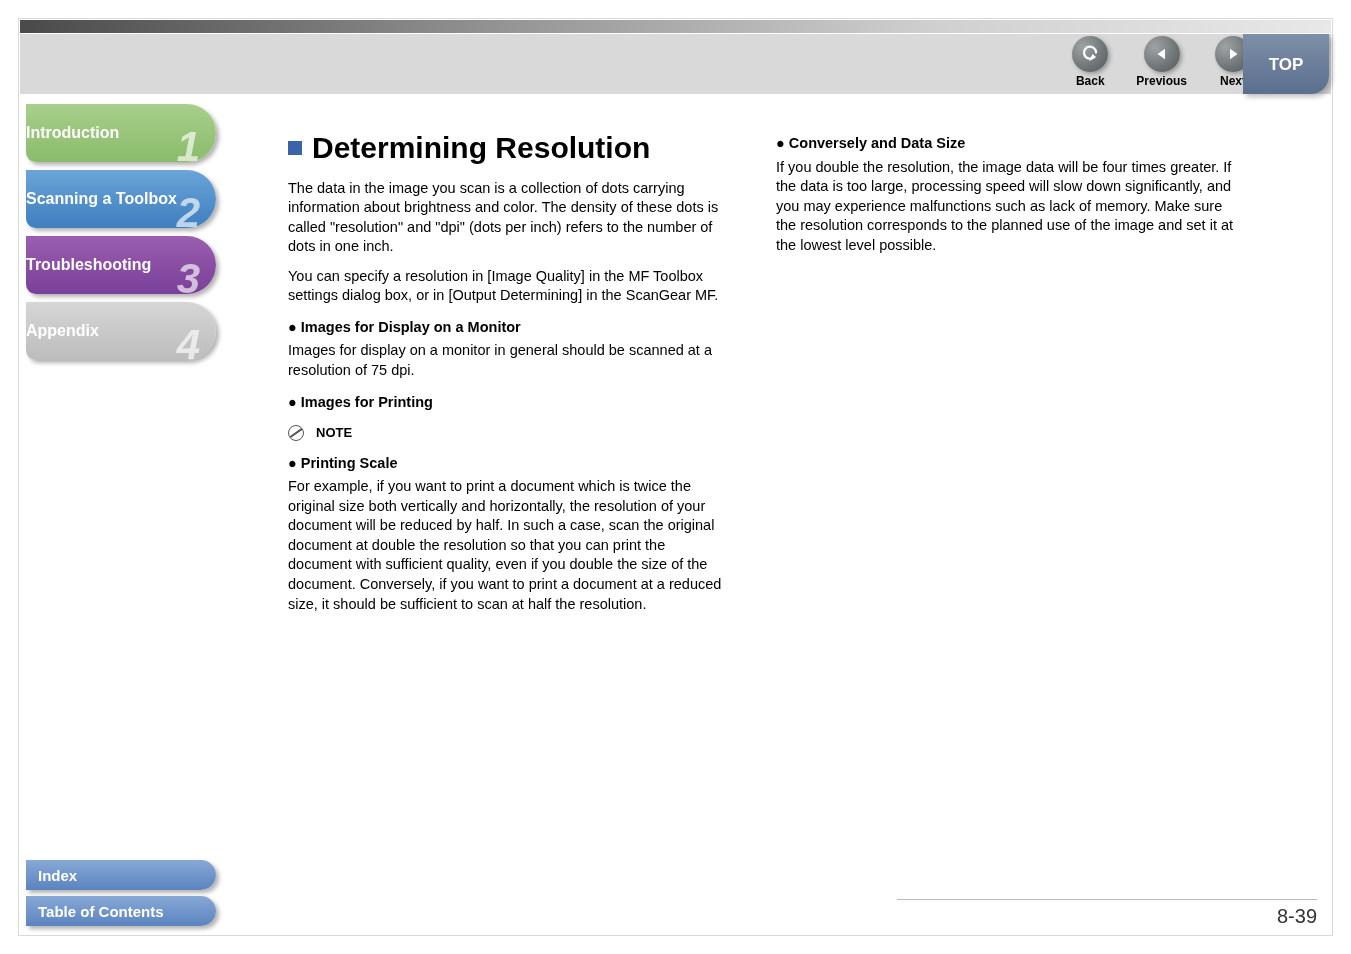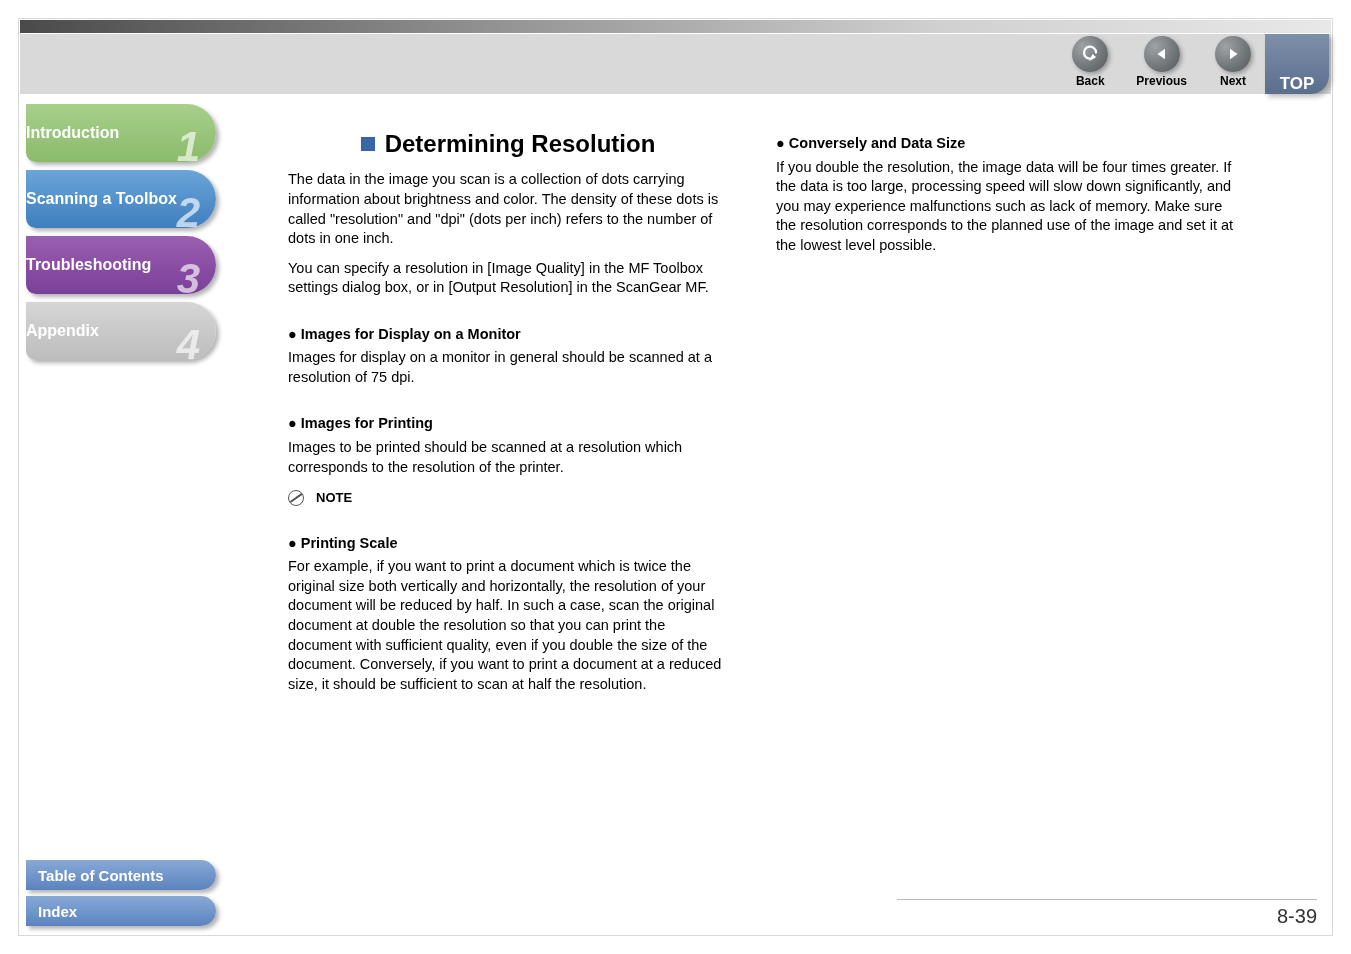--- a/index.html
+++ b/index.html
@@ -53,27 +53,27 @@
     display: flex;
     align-items: center;
     justify-content: center;
     box-shadow: 2px 2px 4px rgba(0,0,0,0.3);
   }
   .nav-circle svg { width: 18px; height: 18px; }
   .nav-label { font-size: 12px; font-weight: bold; color: #000; }
   .top-link {
     position: absolute;
     right: 22px; top: 34px;
-    width: 64px; height: 60px;
+    width: 86px; height: 60px;
     background: linear-gradient(180deg, #7e8fa8 0%, #5a6e8e 100%);
     color: #fff;
     font-weight: bold;
     font-size: 17px;
     display: flex;
-    align-items: flex-end;
+    align-items: center;
     justify-content: center;
     padding-top: 1px;
     border-bottom-right-radius: 18px;
     box-shadow: 3px 3px 5px rgba(0,0,0,0.25);
     cursor: pointer;
   }
   .sidebar {
     position: absolute;
     left: 26px; top: 104px;
     width: 190px;
@@ -131,36 +131,35 @@
   .idx { background: linear-gradient(180deg, #87a9d6 0%, #5b83bf 100%); }
   .content {
     position: absolute;
     left: 288px; top: 128px;
     right: 32px;
     display: flex;
     gap: 48px;
   }
   .col { flex: 1; font-size: 14.5px; color: #000; line-height: 1.35; }
   .section-title {
-    font-size: 24px;
+    font-size: 30px;
     font-weight: bold;
     margin-bottom: 10px;
     display: flex;
     align-items: center;
     gap: 10px;
-    justify-content: center;
   }
   .sq {
     width: 14px; height: 14px; background: #3a64a8; display: inline-block;
   }
   .col p { margin-bottom: 10px; }
   .bullet-head {
     font-weight: bold;
     font-size: 14.5px;
-    margin-top: 27px;
+    margin-top: 12px;
     margin-bottom: 4px;
   }
   .bullet-head::before { content: "● "; }
   .note-row {
     display: flex; align-items: center; gap: 12px;
     font-weight: bold; font-size: 13px;
     margin-top: 12px; margin-bottom: 2px;
   }
   .note-icon {
     width: 16px; height: 16px; border: 1.5px solid #555; border-radius: 50%;
@@ -240,42 +239,41 @@
     <span>Troubleshooting</span>
     <span class="side-num">3</span>
   </div>
   <div class="side-item side-4">
     <span>Appendix</span>
     <span class="side-num">4</span>
   </div>
 </div>
 
 <div class="bottom-nav">
+  <div class="bottom-item idx">
+    <span>Index</span>
+  </div>
   <div class="bottom-item toc">
     <span>Table of Contents</span>
-  </div>
-  <div class="bottom-item idx">
-    <span>Index</span>
   </div>
 </div>
 
 <div class="content">
   <div class="col" style="max-width:440px;">
     <div class="section-title">
       <span class="sq"></span>
       <span>Determining Resolution</span>
     </div>
     <p>The data in the image you scan is a collection of dots carrying information about brightness and color. The density of these dots is called "resolution" and "dpi" (dots per inch) refers to the number of dots in one inch.</p>
-    <p>You can specify a resolution in [Image Quality] in the MF Toolbox settings dialog box, or in [Output Resolution] in the ScanGear MF.</p>
+    <p>You can specify a resolution in [Image Quality] in the MF Toolbox settings dialog box, or in [Output Determining] in the ScanGear MF.</p>
 
     <div class="bullet-head">Images for Display on a Monitor</div>
     <p>Images for display on a monitor in general should be scanned at a resolution of 75 dpi.</p>
 
     <div class="bullet-head">Images for Printing</div>
-    <p>Images to be printed should be scanned at a resolution which corresponds to the resolution of the printer.</p>
 
     <div class="note-row">
       <span class="note-icon"></span>
       <span>NOTE</span>
     </div>
 
     <div class="bullet-head">Printing Scale</div>
     <p>For example, if you want to print a document which is twice the original size both vertically and horizontally, the resolution of your document will be reduced by half. In such a case, scan the original document at double the resolution so that you can print the document with sufficient quality, even if you double the size of the document. Conversely, if you want to print a document at a reduced size, it should be sufficient to scan at half the resolution.</p>
   </div>
 

